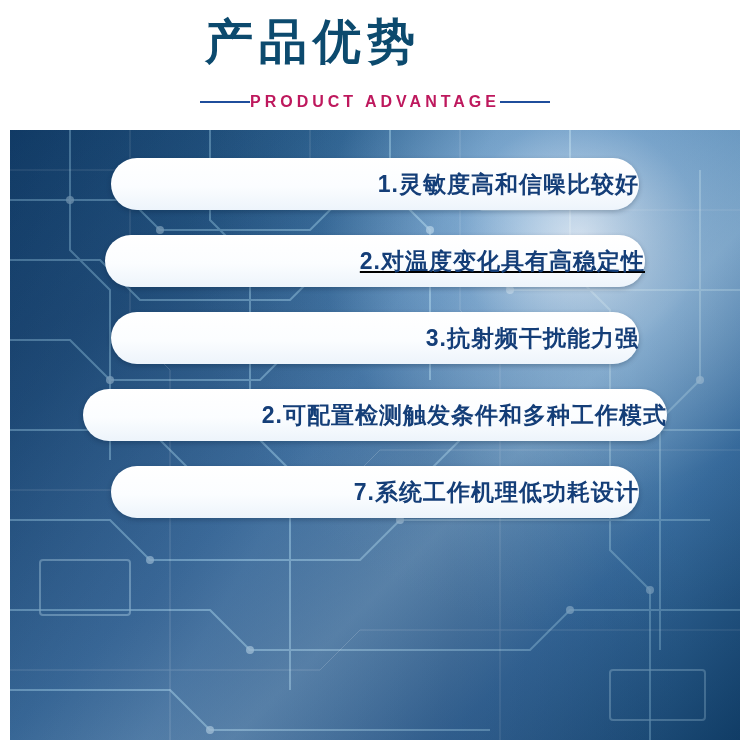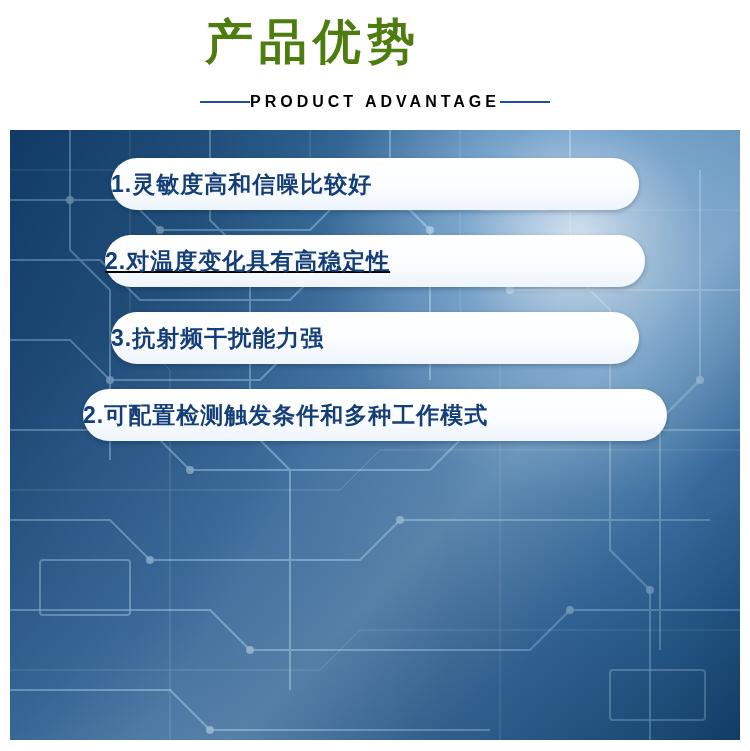--- a/index.html
+++ b/index.html
@@ -30,21 +30,21 @@
     background: #ffffff;
   }
   .header-title {
     position: absolute;
     top: 12px;
     left: 0;
     width: 626px;
     text-align: center;
     font-size: 48px;
     font-weight: bold;
-    color: #4d7c0f;
+    color: #0c4a6e;
     letter-spacing: 6px;
     line-height: 60px;
   }
   .header-sub-wrap {
     position: absolute;
     top: 88px;
     left: 0;
     width: 750px;
     height: 28px;
   }
@@ -57,21 +57,21 @@
   .header-sub-line.left { left: 200px; width: 50px; }
   .header-sub-line.right { right: 200px; width: 50px; }
   .header-sub {
     position: absolute;
     top: 0;
     left: 0;
     width: 750px;
     text-align: center;
     font-size: 16px;
     font-weight: bold;
-    color: #000000;
+    color: #be185d;
     letter-spacing: 4px;
     line-height: 28px;
   }
 
   
   .panel {
     position: absolute;
     top: 130px;
     left: 10px;
     width: 730px;
@@ -113,21 +113,21 @@
   }
   .item {
     position: relative;
     height: 52px;
     margin: 0 auto 25px auto;
     background: linear-gradient(180deg, #ffffff 0%, #fbfdff 55%, #edf4fb 100%);
     border-radius: 26px;
     box-shadow: 0 2px 5px rgba(3,25,50,0.28);
     display: flex;
     align-items: center;
-    justify-content: flex-start;
+    justify-content: flex-end;
   }
   .item-text {
     font-size: 23px;
     font-weight: bold;
     color: #143e78;
     letter-spacing: 1px;
     white-space: nowrap;
   }
   .w-narrow { width: 528px; }
   .w-mid    { width: 540px; text-decoration: underline; }
@@ -210,16 +210,19 @@
       </div>
       <div class="item w-mid">
         <span class="item-text">2.对温度变化具有高稳定性</span>
       </div>
       <div class="item w-narrow">
         <span class="item-text">3.抗射频干扰能力强</span>
       </div>
       <div class="item w-wide">
         <span class="item-text">2.可配置检测触发条件和多种工作模式</span>
       </div>
+      <div class="item w-narrow">
+        <span class="item-text">7.系统工作机理低功耗设计</span>
+      </div>
     </div>
 
   </div>
 </div>
 
 </body></html>

